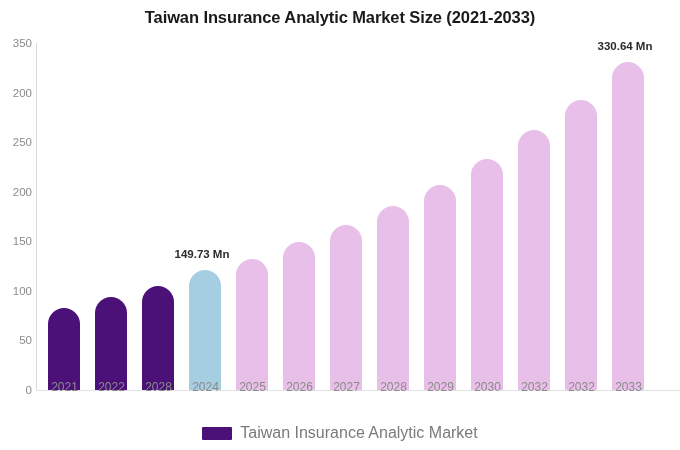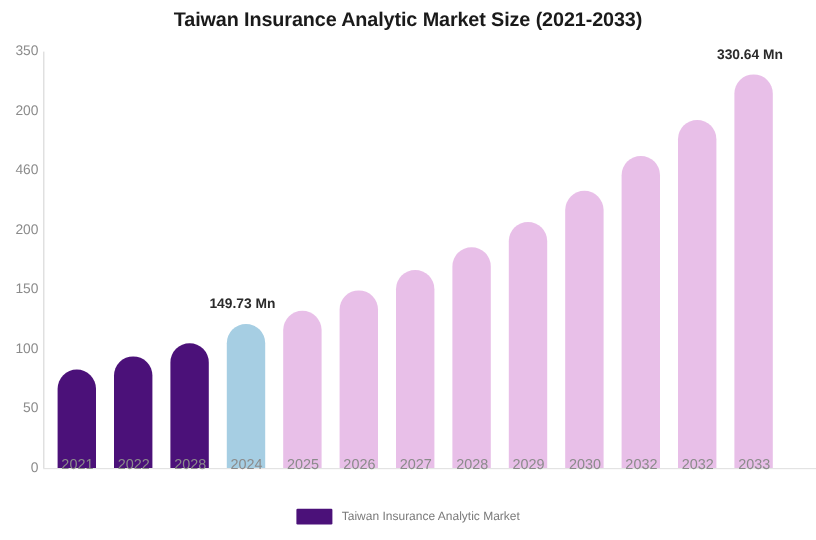--- a/index.html
+++ b/index.html
@@ -134,41 +134,41 @@
     align-items: center;
     justify-content: center;
     gap: 8px;
   }
   .legend-swatch {
     width: 30px;
     height: 13px;
     border-radius: 1px;
   }
   .legend-label {
-    font-size: 10px;
+    font-size: 16px;
     color: #7a7a7a;
     white-space: nowrap;
   }
 </style>
 </head>
 <body>
 
 <div class="chart-root">
 
   <div class="chart-title">Taiwan Insurance Analytic Market Size (2021-2033)</div>
 
   <div class="plot">
 
     <div class="y-tick-wrap">
         <div class="y-tick" style="top: 390px;">0</div>
         <div class="y-tick" style="top: 340.429px;">50</div>
         <div class="y-tick" style="top: 290.857px;">100</div>
         <div class="y-tick" style="top: 241.286px;">150</div>
         <div class="y-tick" style="top: 191.714px;">200</div>
-        <div class="y-tick" style="top: 142.143px;">460</div>
+        <div class="y-tick" style="top: 142.143px;">250</div>
         <div class="y-tick" style="top: 92.5714px;">200</div>
         <div class="y-tick" style="top: 43px;">350</div>
       </div>
 
     <div class="y-axis-line"></div>
     <div class="x-axis-line"></div>
 
     <div class="bars-layer">
         <div class="bar-slot" style="left: 41px;">
           <div class="bar" style="height: 82.2886px; background: rgb(75, 17, 121);"></div>

